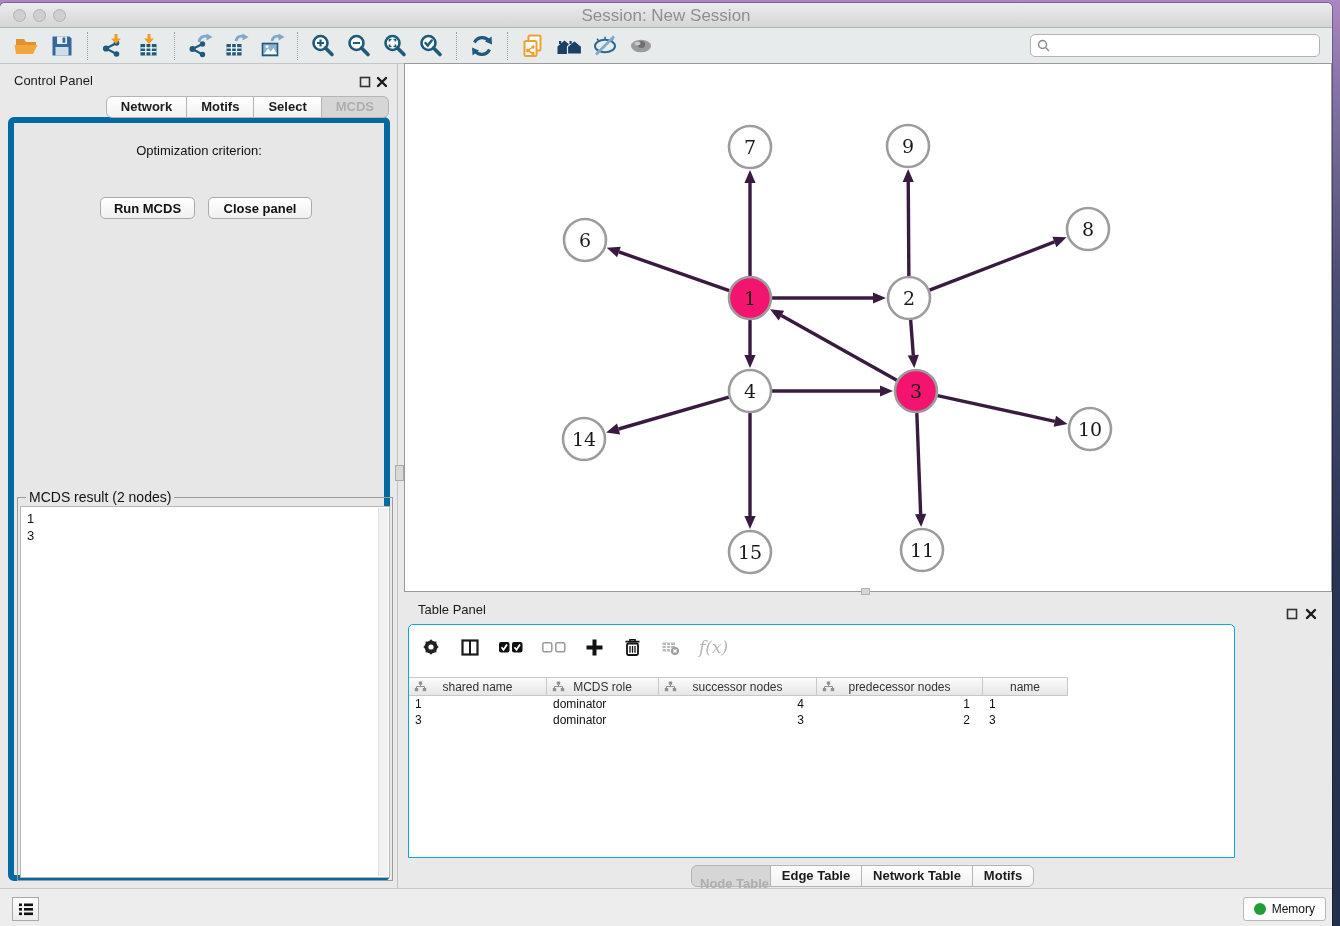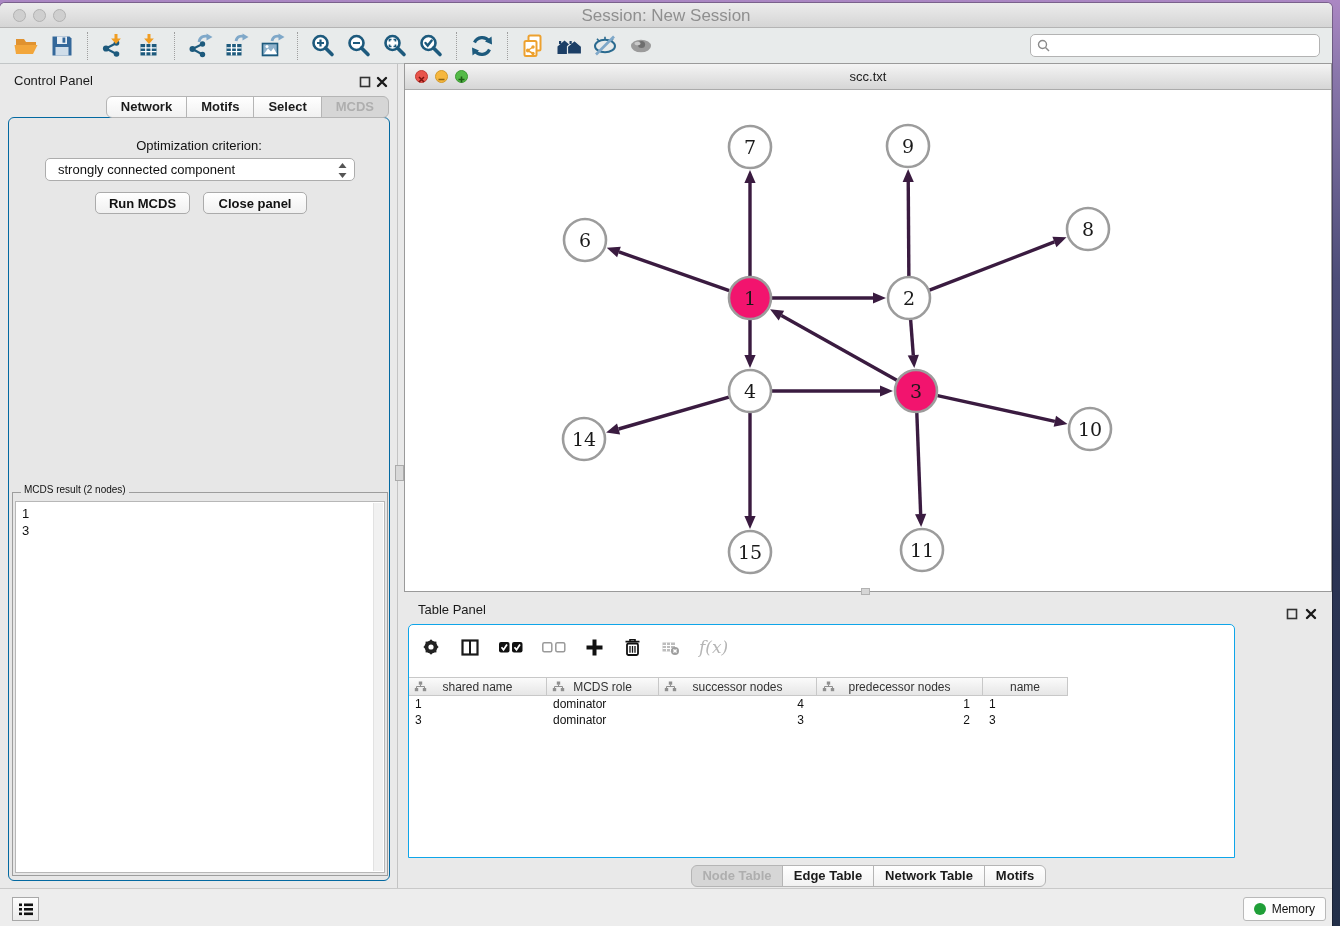--- a/index.html
+++ b/index.html
@@ -33,33 +33,33 @@
   #cp-float{right:26px;} #cp-close{right:9px;}
   .tabs{display:flex;justify-content:flex-end;}
   #cp-tabs{position:absolute;left:0;right:8px;top:32px;height:22px;z-index:2;}
   .tab{height:22px;line-height:20px;padding:0 14px;font-size:13px;font-weight:700;color:#1a1a1a;
        background:linear-gradient(#ffffff,#f1f1f1);border:1px solid #b5b5b5;margin-left:-1px;
        text-align:center;cursor:default;white-space:nowrap;}
   .tab:first-child{border-radius:6px 0 0 6px;margin-left:0;}
   .tab:last-child{border-radius:0 6px 6px 0;}
   .tab.selected{background:#d6d6d6;color:#aeaeae;}
   #cp-content{position:absolute;left:8px;top:53px;width:382px;height:764px;background:#e7e7e7;
-              border:1px solid #0369a1;border-radius:6px;}
+              border:6px solid #0369a1;border-radius:6px;}
   #opt-label{margin-top:20px;text-align:center;font-size:13px;color:#111;}
   #criterion-select{position:absolute;left:36px;top:40px;width:310px;height:23px;background:#fff;
                     border:1px solid #adadad;border-radius:5px;display:flex;align-items:center;
                     padding:0 22px 0 12px;font-size:13px;color:#111;}
   #criterion-arrows{position:absolute;right:7px;top:4px;}
   .aqua-btn{position:absolute;height:22px;background:linear-gradient(#ffffff,#f0f0f0);
             border:1px solid #ababab;border-radius:5px;font-size:13px;font-weight:700;color:#111;
             font-family:"Liberation Sans",sans-serif;text-align:center;}
   #run-btn{left:86px;top:74px;width:95px;}
   #close-panel-btn{left:194px;top:74px;width:104px;}
   #result-box{position:absolute;left:3px;top:374px;width:376px;height:384px;border:1px solid #9d9d9d;}
-  #result-legend{position:absolute;top:-9px;left:8px;background:#e7e7e7;padding:0 3px;font-size:10px;color:#111;}
+  #result-legend{position:absolute;top:-9px;left:8px;background:#e7e7e7;padding:0 3px;font-size:14px;color:#111;}
   #result-area{position:absolute;left:2px;right:2px;top:8px;bottom:2px;background:#fff;border:1px solid #b7b7b7;}
   #result-lines{padding:3px 6px;font-size:13px;line-height:17px;color:#111;}
   #result-scroll{position:absolute;right:1px;top:1px;bottom:1px;width:10px;background:#f1f1f1;border-left:1px solid #e2e2e2;}
   
   #v-splitter{position:absolute;left:398px;top:61px;width:6px;height:824px;background:#e9e9e9;}
   #v-splitter-handle{position:absolute;left:-3px;top:401px;width:9px;height:16px;background:#d8d8d8;border:1px solid #ababab;}
   #h-divider-handle{position:absolute;left:861px;top:585px;width:9px;height:7px;background:#d6d6d6;border:1px solid #b2b2b2;}
   
   #net-frame{position:absolute;left:404px;top:60px;width:928px;height:529px;background:#fff;border:1px solid #9a9a9a;}
   #net-titlebar{position:absolute;left:0;top:0;right:0;height:26px;
@@ -281,67 +281,40 @@
           </svg>
     </div>
     <div id="cp-tabs" class="tabs">
           <div class="tab">Network</div>
           <div class="tab">Motifs</div>
           <div class="tab">Select</div>
           <div class="tab selected">MCDS</div>
         </div>
     <div id="cp-content">
       <div id="opt-label">Optimization criterion:</div>
-      <div id="criterion-select">
-        <span>strongly connected component</span>
-        <span id="criterion-arrows">
-          <svg width="9" height="15" viewBox="0 0 9 15">
-                <polygon points="4.5,0 8.5,5 0.5,5" fill="#555"></polygon>
-                <polygon points="4.5,15 8.5,10 0.5,10" fill="#555"></polygon>
-              </svg>
-        </span>
-      </div>
       <button class="aqua-btn" id="run-btn">Run MCDS</button>
       <button class="aqua-btn" id="close-panel-btn">Close panel</button>
       <div id="result-box">
         <span id="result-legend">MCDS result (2 nodes)</span>
         <div id="result-area">
           <div id="result-lines">
                 <div>1</div>
                 <div>3</div>
               </div>
           <div id="result-scroll"></div>
         </div>
       </div>
     </div>
   </div>
 
   <div id="v-splitter">
     <div id="v-splitter-handle"></div>
   </div>
 
   <div id="net-frame">
-    <div id="net-titlebar">
-      <div class="nlight" style="left:10px;background:#e8544b;border:1px solid #c33b33">
-        <svg width="11" height="11" viewBox="0 0 11 11">
-              <path d="M3 3l5 5M8 3l-5 5" stroke="#7e120e" stroke-width="1.5"></path>
-            </svg>
-      </div>
-      <div class="nlight" style="left:30px;background:#f6b73e;border:1px solid #d39a2a">
-        <svg width="11" height="11" viewBox="0 0 11 11">
-              <path d="M2.5 5.5h6" stroke="#8e6410" stroke-width="1.6"></path>
-            </svg>
-      </div>
-      <div class="nlight" style="left:50px;background:#54ba47;border:1px solid #3d9a33">
-        <svg width="11" height="11" viewBox="0 0 11 11">
-              <path d="M5.5 2.5v6M2.5 5.5h6" stroke="#1c5d14" stroke-width="1.6"></path>
-            </svg>
-      </div>
-      <span id="net-title">scc.txt</span>
-    </div>
     <div id="net-canvas">
       <svg id="graph-svg" width="926" height="501" viewBox="0 0 926 501">
             <g>
               <line x1="345" y1="186" x2="345" y2="93" stroke="#3a1b40" stroke-width="3.4"></line>
               <polygon points="345,80 350.6,93 339.4,93" fill="#3a1b40"></polygon>
             </g>
             <g>
               <line x1="324.2449403778676" y1="200.7042820722201" x2="213.9628248362167" y2="161.93844751818526" stroke="#3a1b40" stroke-width="3.4"></line>
               <polygon points="201.69847142313844,157.6273414699517 215.81991667237884,156.65534143255155 212.10573300005456,167.22155360381896" fill="#3a1b40"></polygon>
             </g>
@@ -571,21 +544,21 @@
             <div class="trow">
               <div class="tcell left" style="width: 138px;">3</div>
               <div class="tcell left" style="width: 112px;">dominator</div>
               <div class="tcell right" style="width: 158px;">3</div>
               <div class="tcell right" style="width: 166px;">2</div>
               <div class="tcell left" style="width: 85px;">3</div>
             </div>
           </div>
     </div>
     <div id="tp-tabs" class="tabs">
-          <div class="tab selected" style="width: 92px; padding: 0px;">Node Table</div>
+          <div class="tab selected" style="width: 80px; padding: 8px;">Node Table</div>
           <div class="tab" style="width: 92px; padding: 0px;">Edge Table</div>
           <div class="tab" style="width: 112px; padding: 0px;">Network Table</div>
           <div class="tab" style="width: 62px; padding: 0px;">Motifs</div>
         </div>
   </div>
 
   <div id="status-bar">
     <div id="list-btn">
       <svg width="16" height="15" viewBox="0 0 16 15">
             <g fill="#111">

